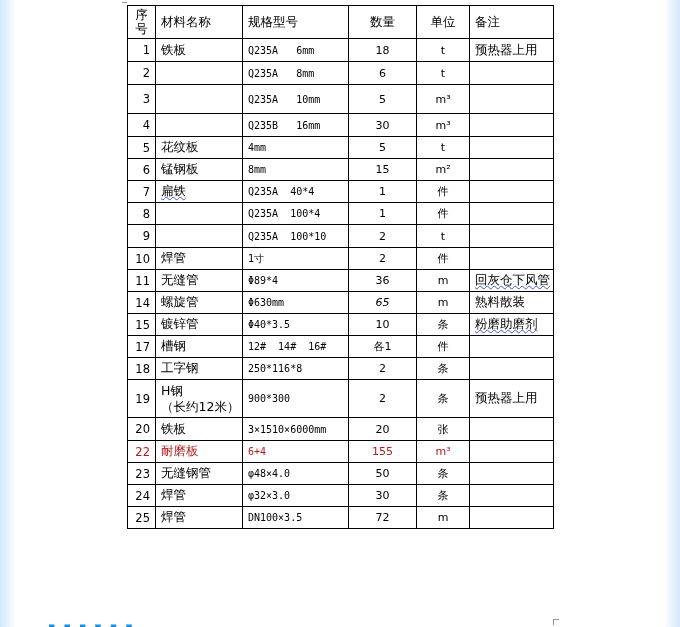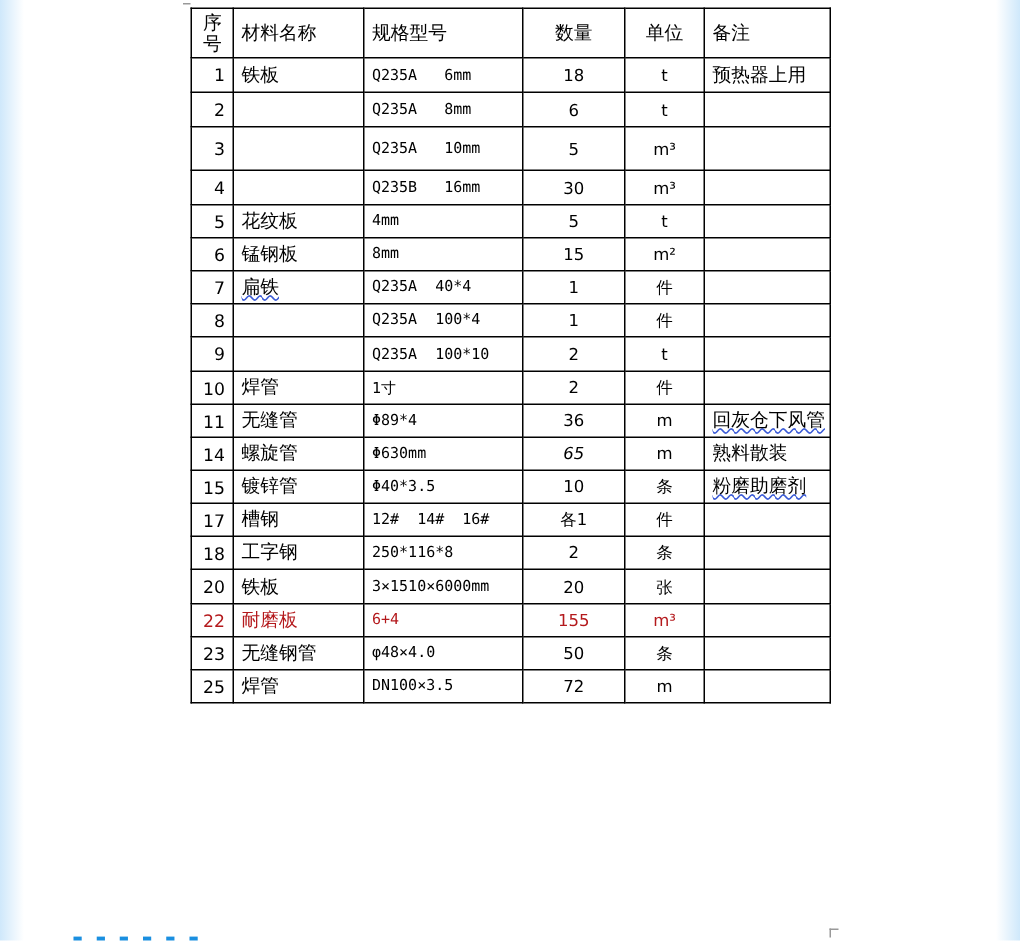--- a/index.html
+++ b/index.html
@@ -197,20 +197,31 @@
         <td class="c-note"><span style="white-space: pre;"></span></td>
       </tr>
       <tr style="height: 22px;">
         <td class="c-no"><span style="white-space: pre;">18</span></td>
         <td class="c-name"><span style="white-space: pre;">工字钢</span></td>
         <td class="c-spec"><span style="white-space: pre;">250*116*8</span></td>
         <td class="c-qty"><span style="white-space: pre;">2</span></td>
         <td class="c-unit"><span style="white-space: pre;">条</span></td>
         <td class="c-note"><span style="white-space: pre;"></span></td>
       </tr>
+      <tr style="height: 38px;">
+        <td class="c-no"><span style="white-space: pre;">19</span></td>
+        <td class="c-name" style="line-height: 16px;">
+          <div>H钢</div>
+          <div>（长约12米）</div>
+        </td>
+        <td class="c-spec"><span style="white-space: pre;">900*300</span></td>
+        <td class="c-qty"><span style="white-space: pre;">2</span></td>
+        <td class="c-unit"><span style="white-space: pre;">条</span></td>
+        <td class="c-note"><span style="white-space: pre;">预热器上用</span></td>
+      </tr>
       <tr style="height: 23px;">
         <td class="c-no"><span style="white-space: pre;">20</span></td>
         <td class="c-name"><span style="white-space: pre;">铁板</span></td>
         <td class="c-spec"><span style="white-space: pre;">3×1510×6000mm</span></td>
         <td class="c-qty"><span style="white-space: pre;">20</span></td>
         <td class="c-unit"><span style="white-space: pre;">张</span></td>
         <td class="c-note"><span style="white-space: pre;"></span></td>
       </tr>
       <tr class="red" style="height: 22px;">
         <td class="c-no"><span style="white-space: pre;">22</span></td>
@@ -222,20 +233,28 @@
       </tr>
       <tr style="height: 22px;">
         <td class="c-no"><span style="white-space: pre;">23</span></td>
         <td class="c-name"><span style="white-space: pre;">无缝钢管</span></td>
         <td class="c-spec"><span style="white-space: pre;">φ48×4.0</span></td>
         <td class="c-qty"><span style="white-space: pre;">50</span></td>
         <td class="c-unit"><span style="white-space: pre;">条</span></td>
         <td class="c-note"><span style="white-space: pre;"></span></td>
       </tr>
       <tr style="height: 22px;">
+        <td class="c-no"><span style="white-space: pre;">24</span></td>
+        <td class="c-name"><span style="white-space: pre;">焊管</span></td>
+        <td class="c-spec"><span style="white-space: pre;">φ32×3.0</span></td>
+        <td class="c-qty"><span style="white-space: pre;">30</span></td>
+        <td class="c-unit"><span style="white-space: pre;">条</span></td>
+        <td class="c-note"><span style="white-space: pre;"></span></td>
+      </tr>
+      <tr style="height: 22px;">
         <td class="c-no"><span style="white-space: pre;">25</span></td>
         <td class="c-name"><span style="white-space: pre;">焊管</span></td>
         <td class="c-spec"><span style="white-space: pre;">DN100×3.5</span></td>
         <td class="c-qty"><span style="white-space: pre;">72</span></td>
         <td class="c-unit"><span style="white-space: pre;">m</span></td>
         <td class="c-note"><span style="white-space: pre;"></span></td>
       </tr>
     </tbody>
 </table>
 

